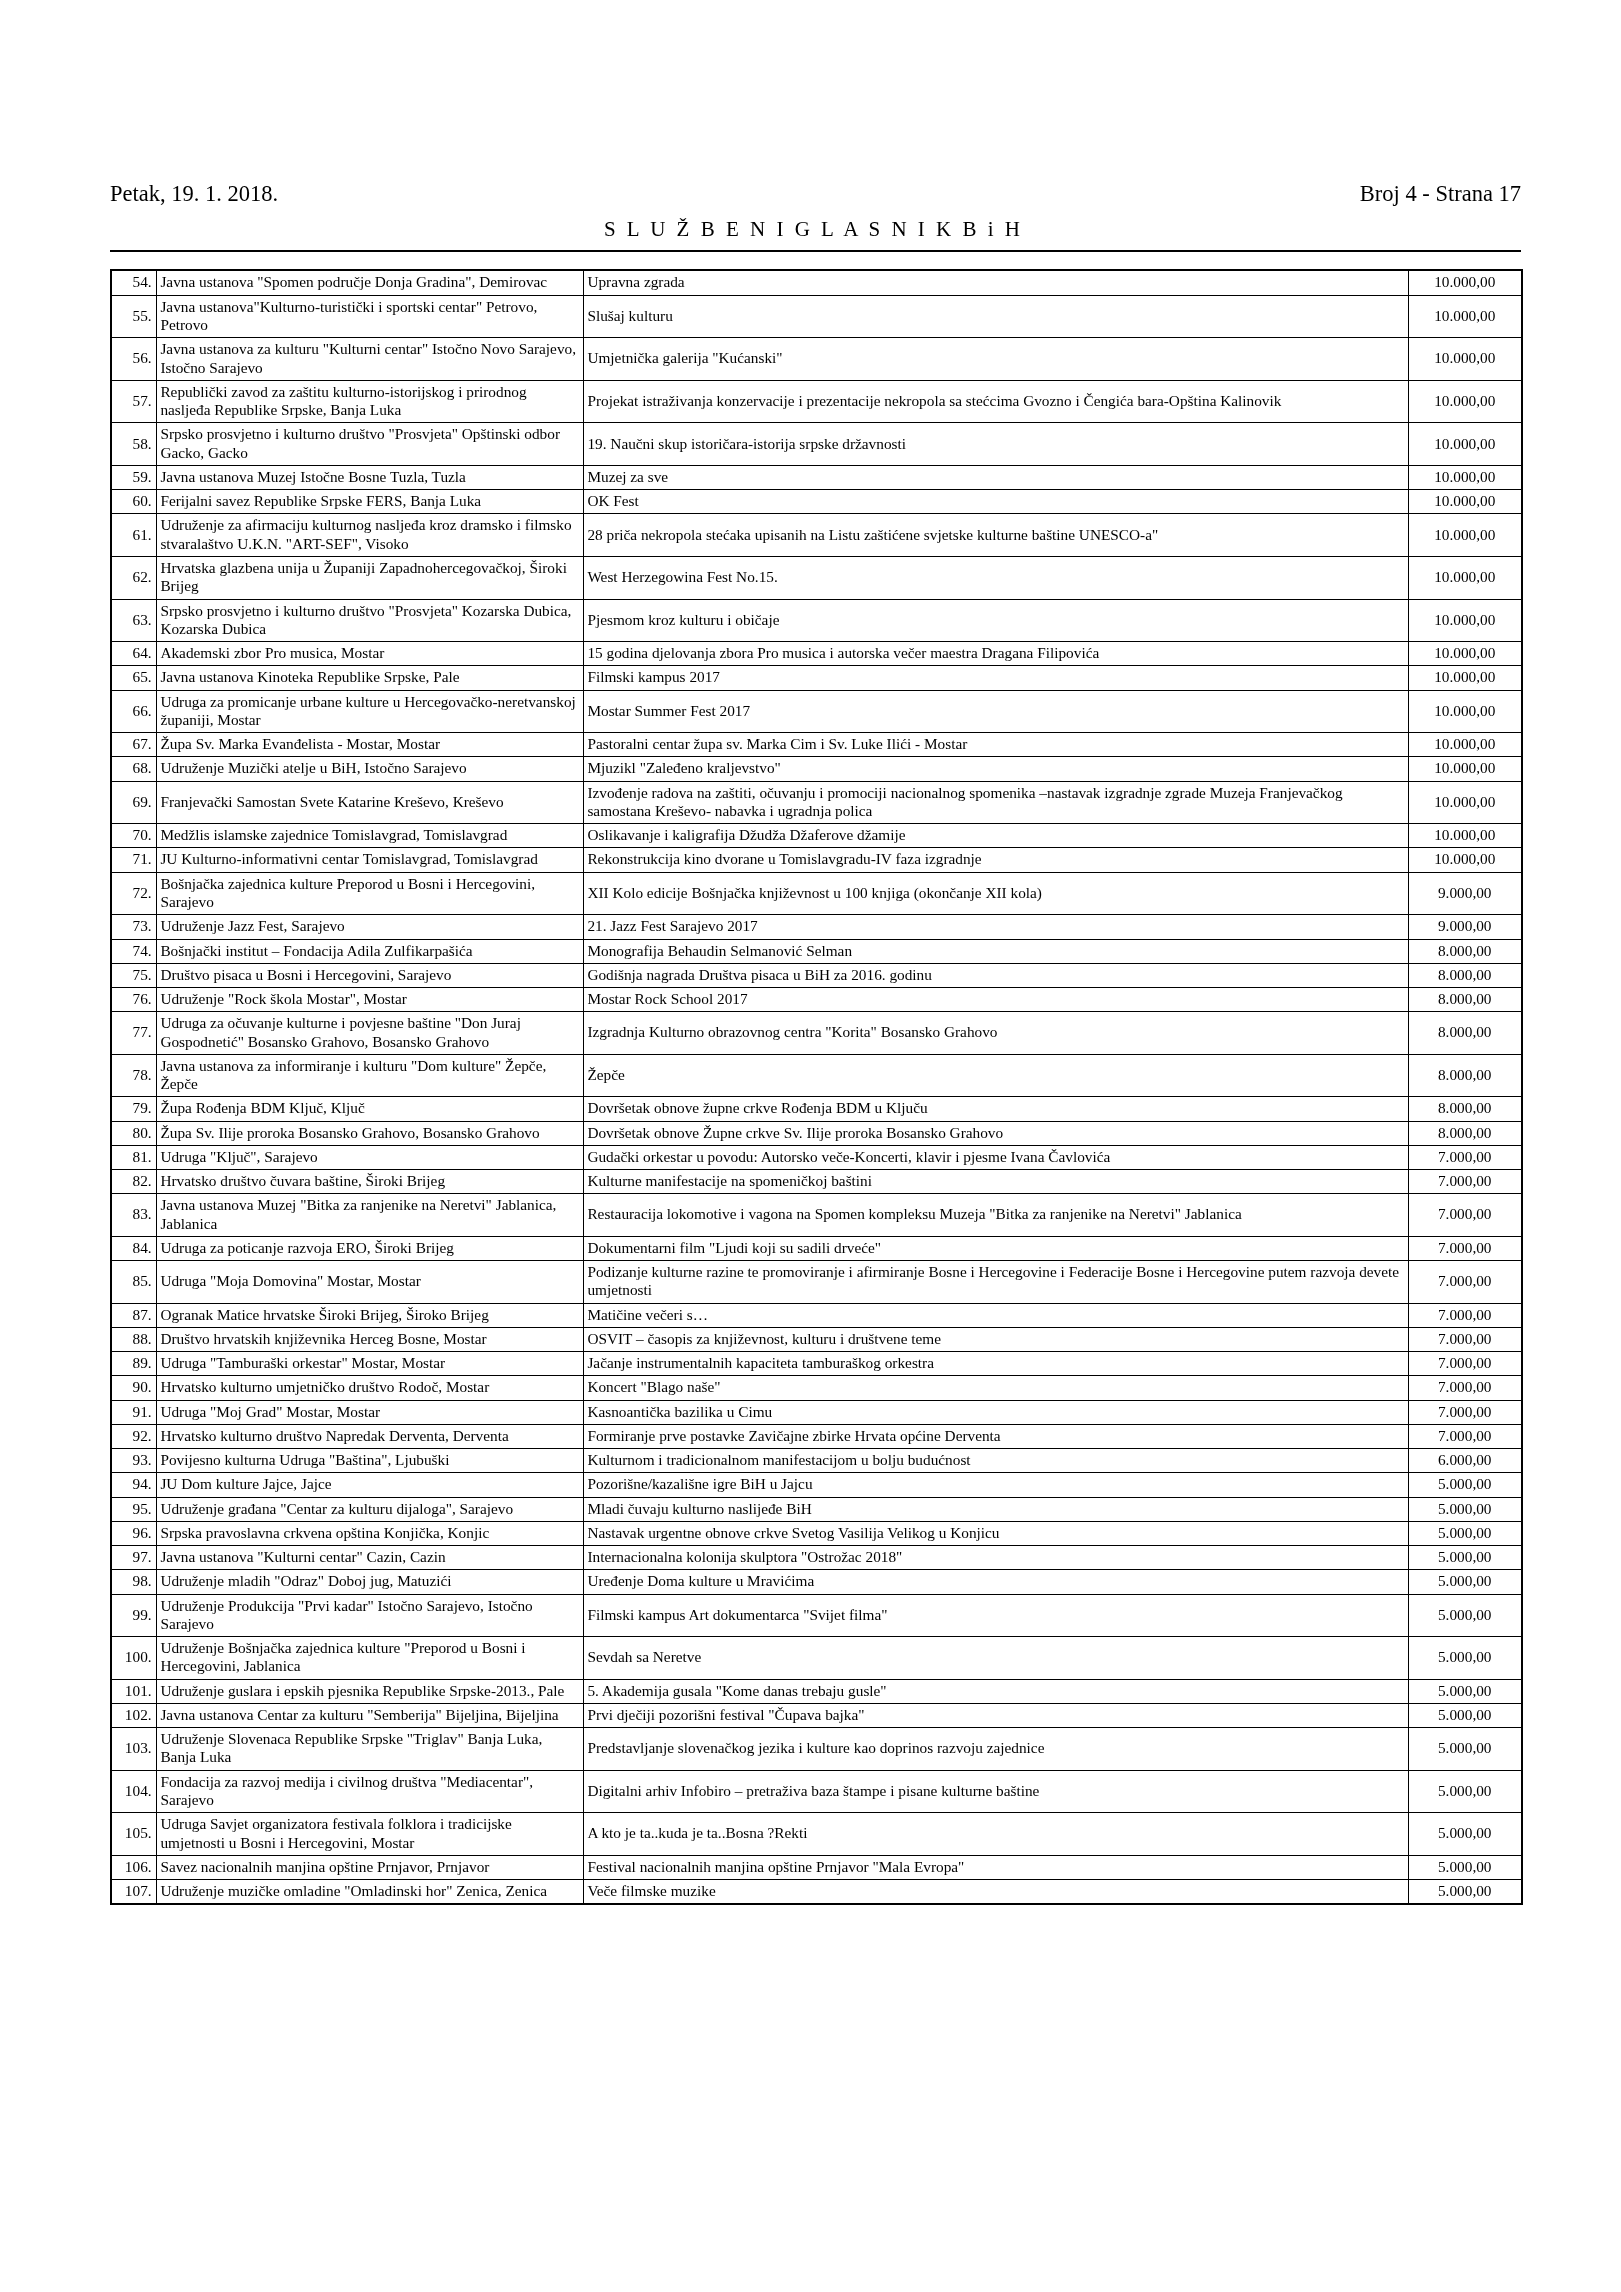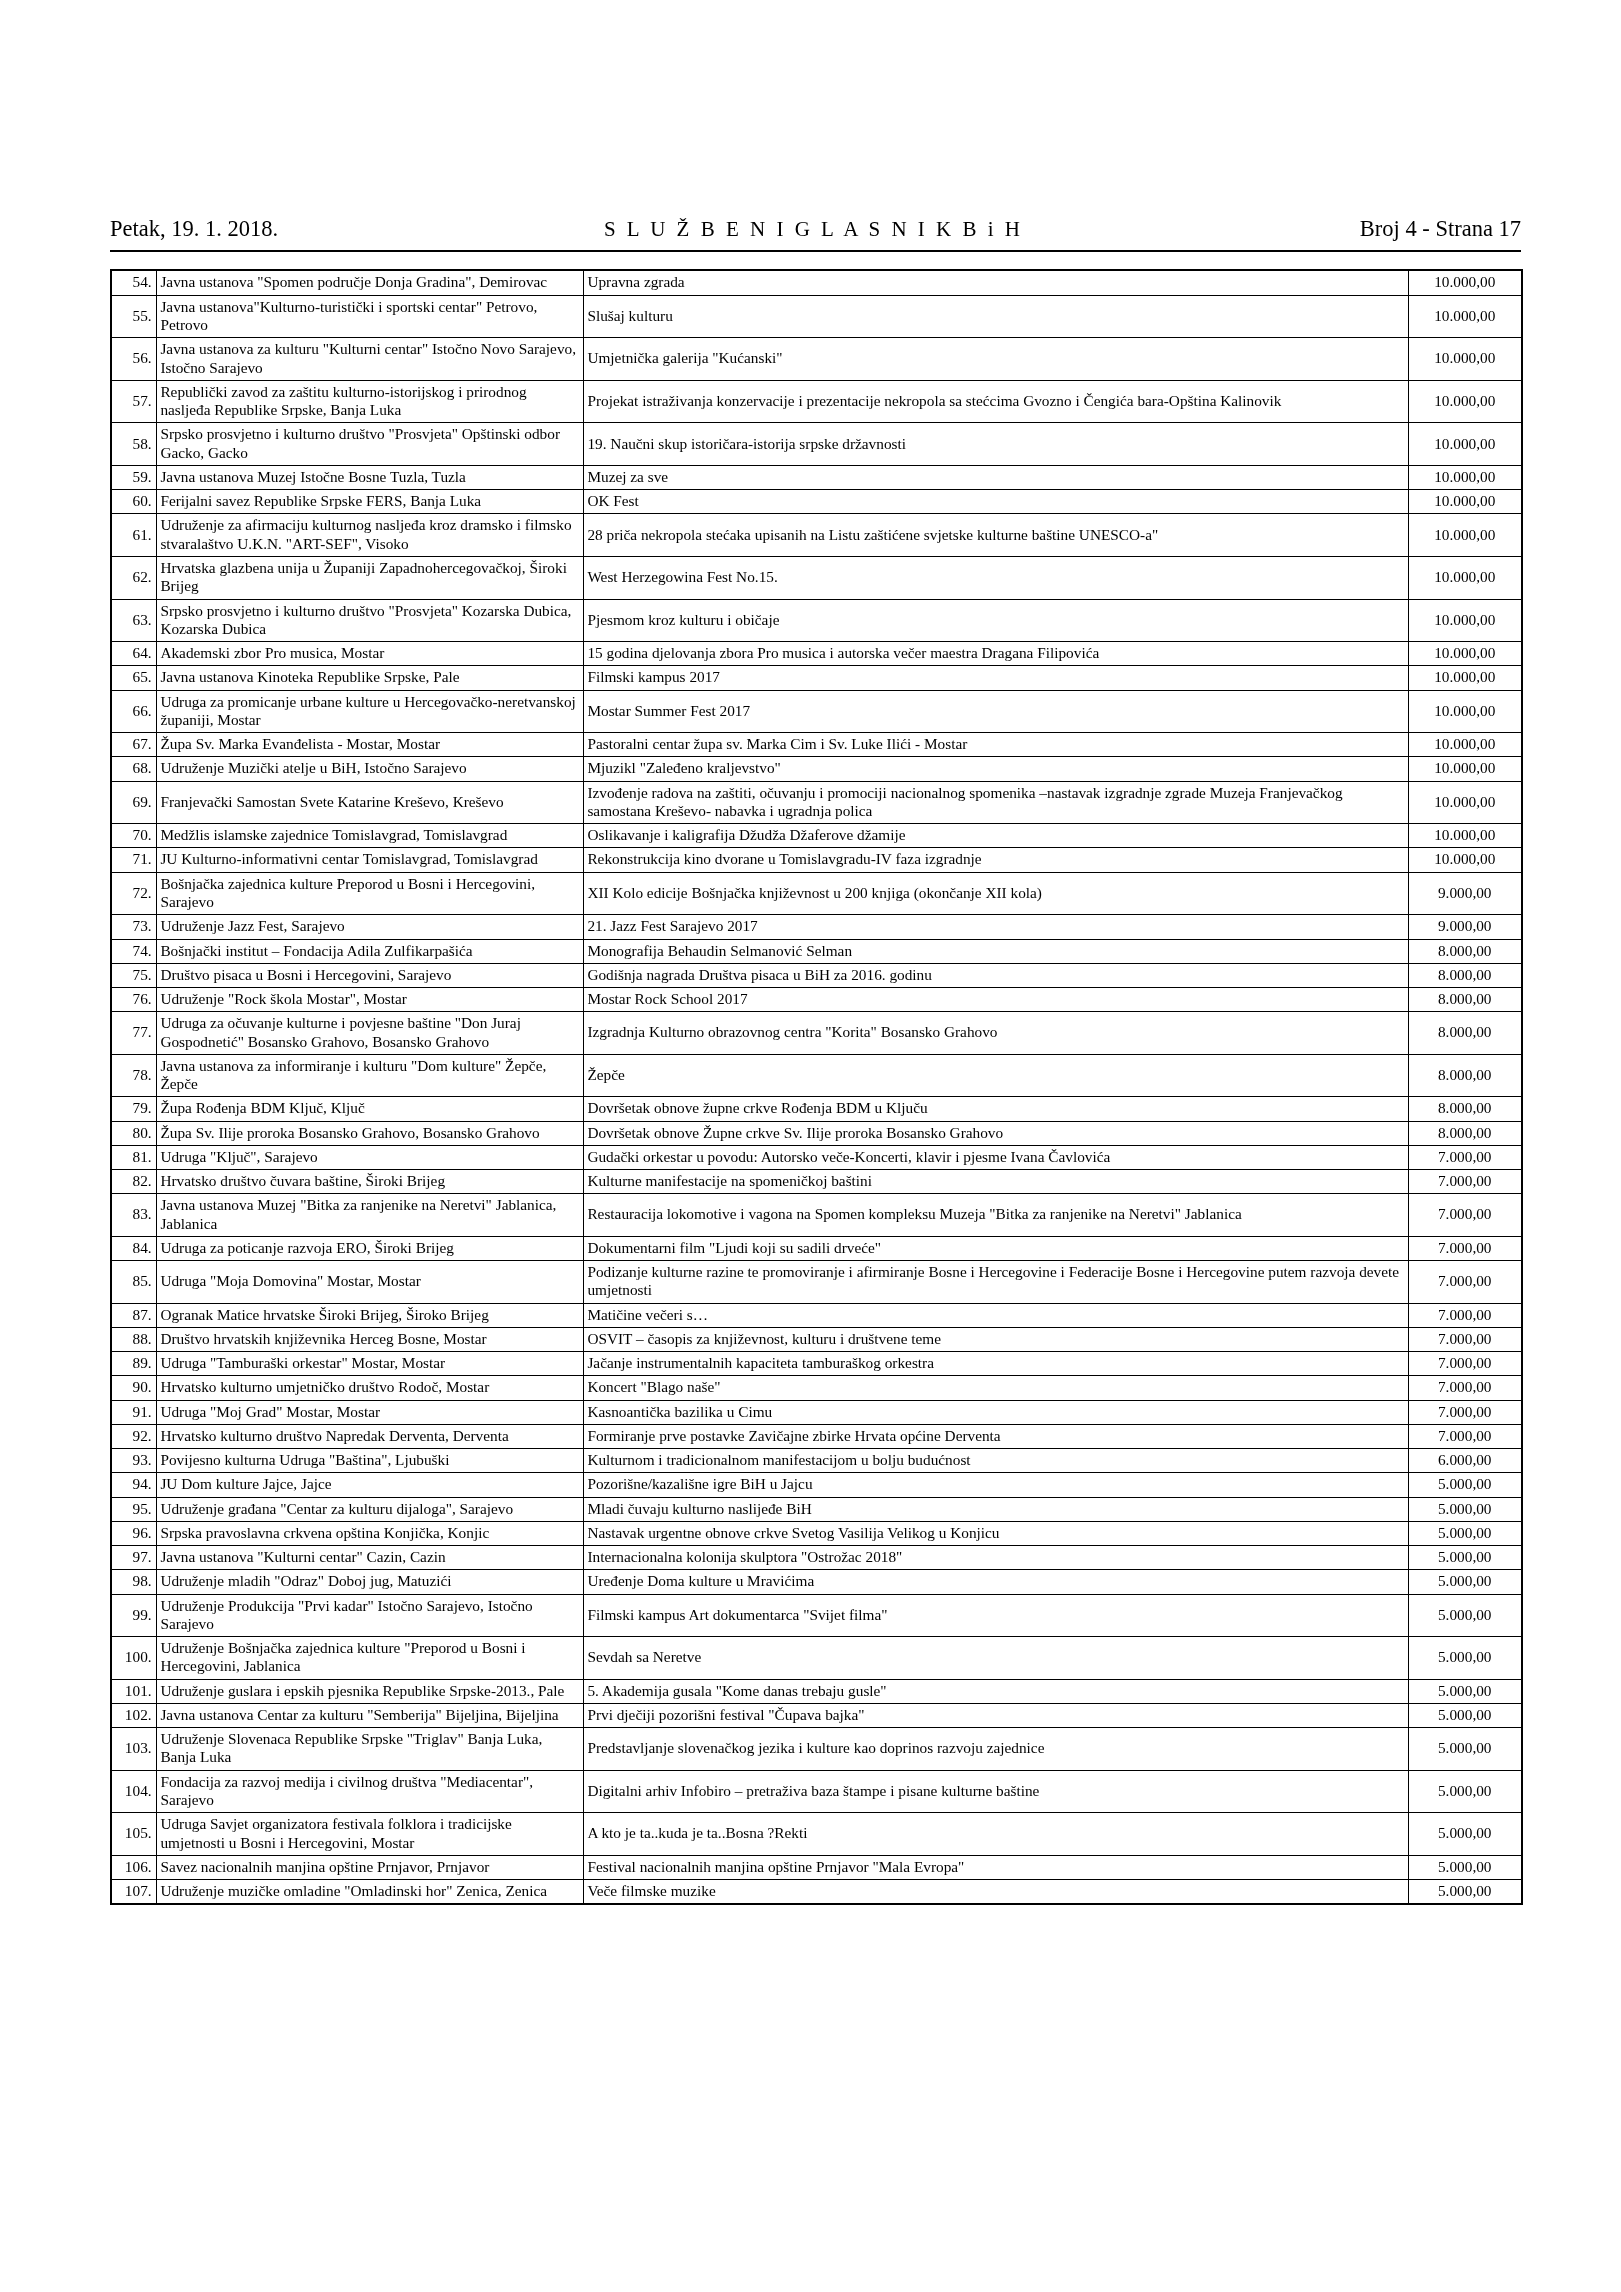--- a/index.html
+++ b/index.html
@@ -17,21 +17,21 @@
   }
   .page {
     position: absolute;
     left: 110px;
     top: 181px;
     width: 1411px;
   }
   
   .page-header {
     display: flex;
-    align-items: flex-end;
+    align-items: flex-start;
     justify-content: space-between;
     font-size: 22.5px;
     padding-bottom: 7.8px;
   }
   .hdr-left   { white-space: nowrap; }
   .hdr-center {
     flex: 1;
     text-align: center;
     letter-spacing: 3px;
     font-size: 21px;
@@ -204,21 +204,21 @@
         </tr>
         <tr>
           <td class="no">71.</td>
           <td class="org">JU Kulturno-informativni centar Tomislavgrad, Tomislavgrad</td>
           <td class="proj">Rekonstrukcija kino dvorane u Tomislavgradu-IV faza izgradnje</td>
           <td class="amount">10.000,00</td>
         </tr>
         <tr>
           <td class="no">72.</td>
           <td class="org">Bošnjačka zajednica kulture Preporod u Bosni i Hercegovini, Sarajevo</td>
-          <td class="proj">XII Kolo edicije Bošnjačka književnost u 200 knjiga (okončanje XII kola)</td>
+          <td class="proj">XII Kolo edicije Bošnjačka književnost u 100 knjiga (okončanje XII kola)</td>
           <td class="amount">9.000,00</td>
         </tr>
         <tr>
           <td class="no">73.</td>
           <td class="org">Udruženje Jazz Fest, Sarajevo</td>
           <td class="proj">21. Jazz Fest Sarajevo 2017</td>
           <td class="amount">9.000,00</td>
         </tr>
         <tr>
           <td class="no">74.</td>

